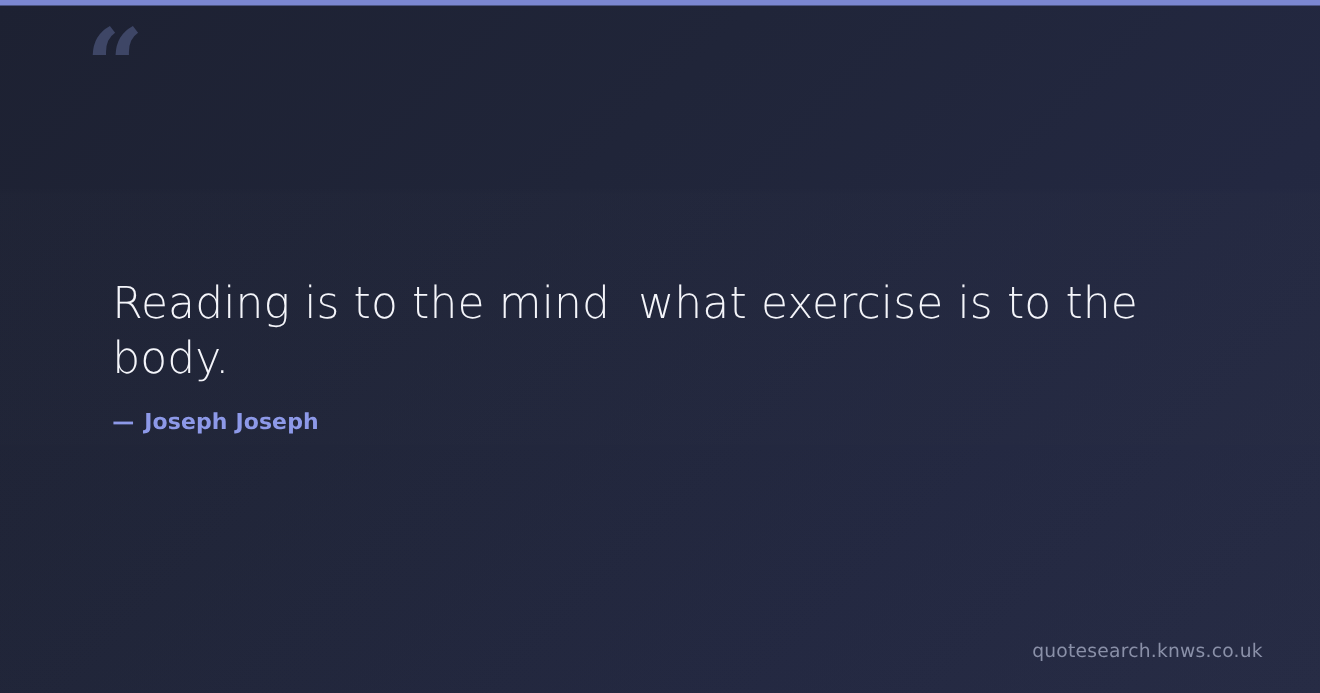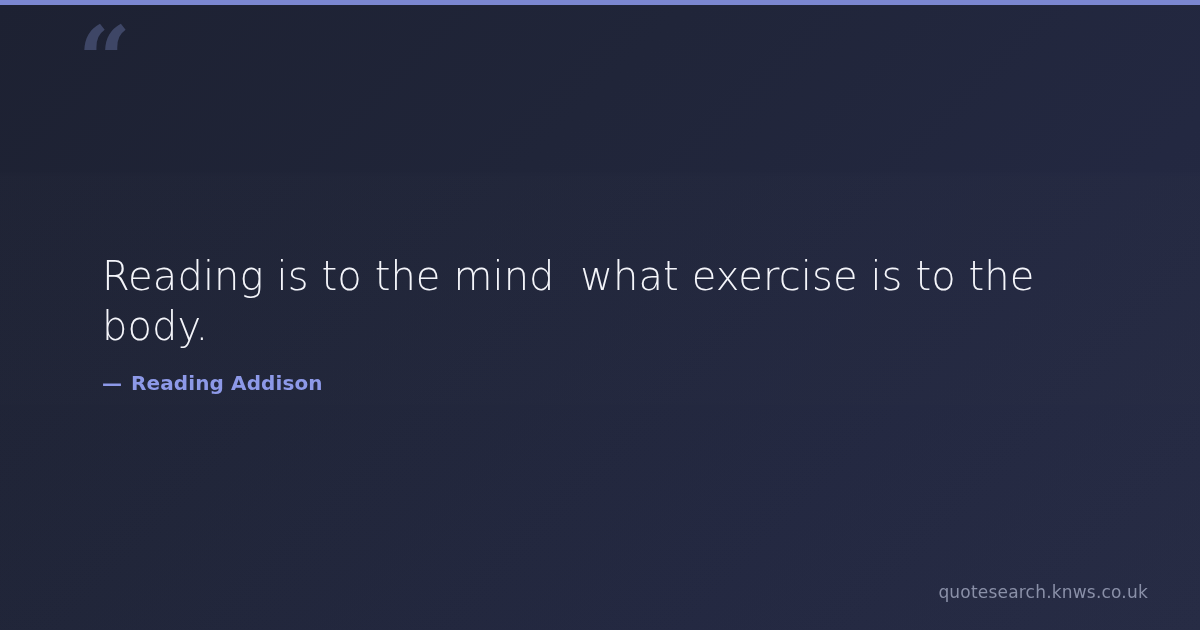--- a/index.html
+++ b/index.html
@@ -120,19 +120,19 @@
 
   <div id="accent-bar"></div>
 
   <div id="quote-mark">“</div>
 
   <div id="content-block">
     <p id="quote-text">Reading is to the mind  what exercise is to the body.</p>
 
     <div id="attribution">
       <span id="attribution-dash">—</span>
-      <span id="attribution-author">Reading Addison</span>
+      <span id="attribution-author">Joseph Joseph</span>
     </div>
   </div>
 
   <div id="watermark">quotesearch.knws.co.uk</div>
 
 </div>
 
 </body></html>

